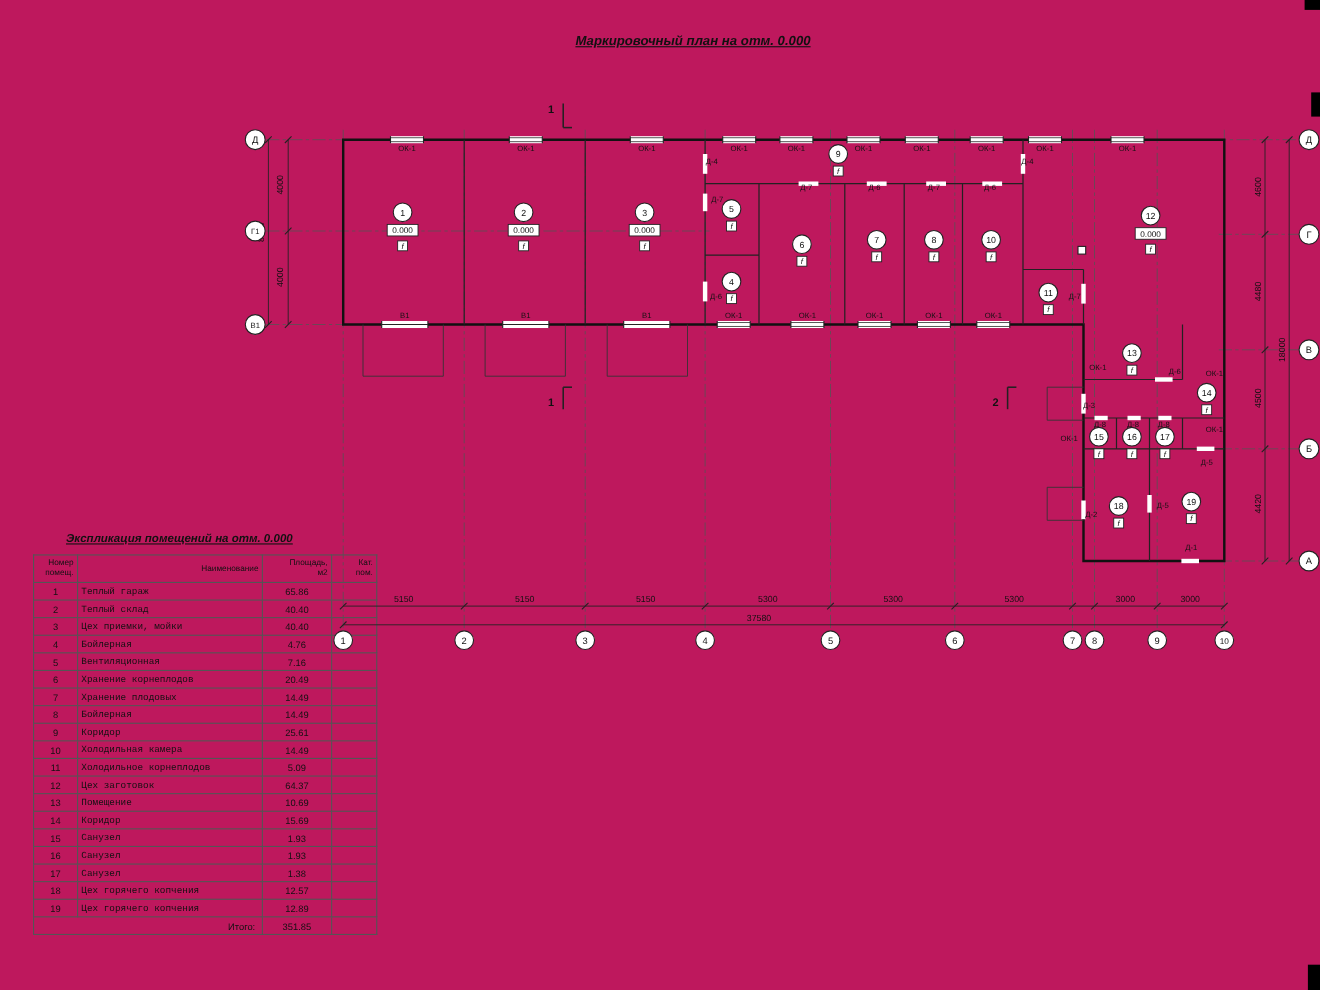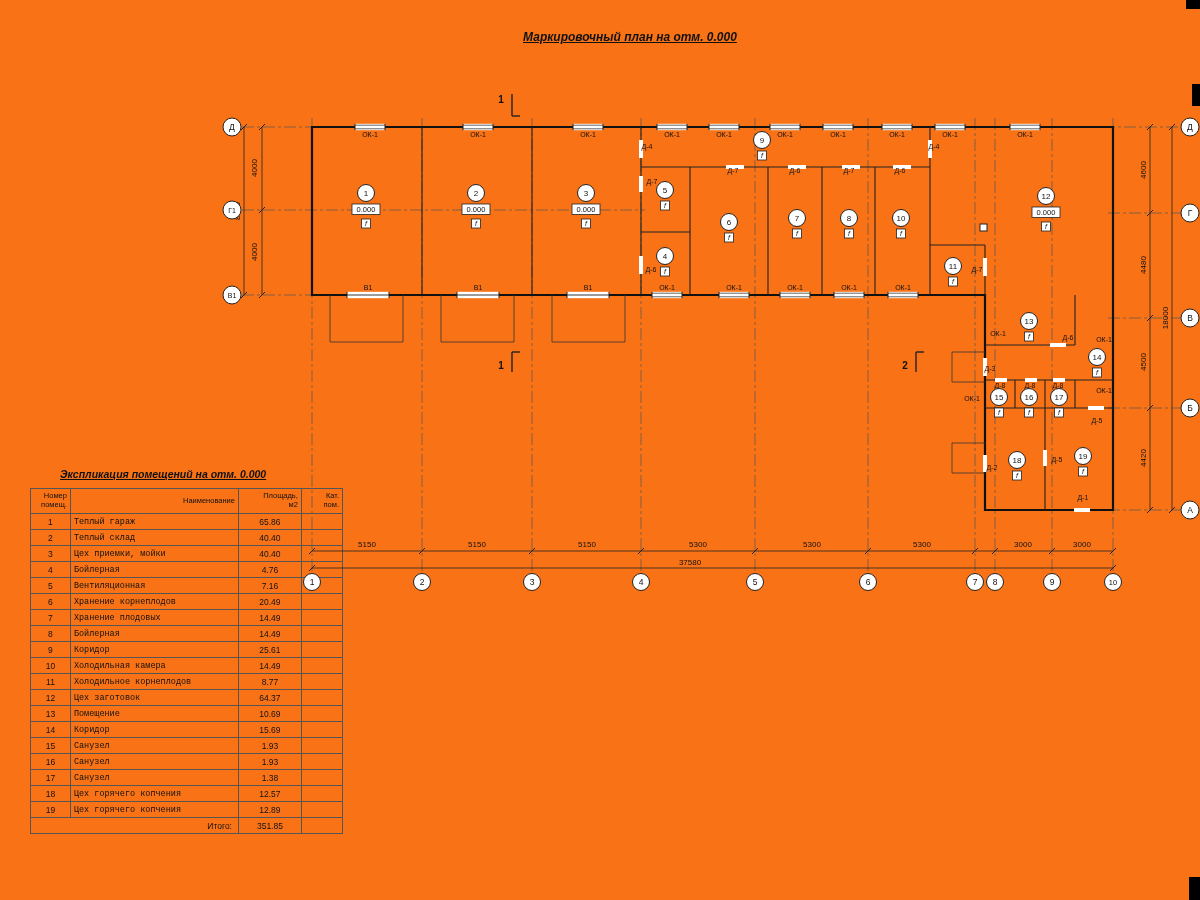--- a/index.html
+++ b/index.html
@@ -1,20 +1,20 @@
 <!DOCTYPE html>
 <html><head>
 <meta charset="utf-8">
 <style>
   html,body{margin:0;padding:0;background:#e8e8e8;}
-  .page{position:relative;width:1200px;height:900px;background:#f97316;overflow:hidden;
+  .page{position:relative;width:1200px;height:900px;background:#be185d;overflow:hidden;
         font-family:"Liberation Sans",sans-serif;color:#111;}
   .plan-title{position:absolute;top:30px;left:60px;width:1140px;text-align:center;
         font-size:12px;font-weight:bold;font-style:italic;text-decoration:underline;}
-  .schedule{position:absolute;left:30px;top:468px;width:313px;}
+  .schedule{position:absolute;left:30px;top:484px;width:313px;}
   .schedule-title{font-size:10.5px;font-weight:bold;font-style:italic;text-decoration:underline;
         margin:0 0 8px 30px;}
   table.schedule-table{border-collapse:collapse;width:100%;font-size:8.5px;color:#111;
         table-layout:fixed;}
   .schedule-table th,.schedule-table td{border:1px solid #555;padding:0 3px;height:15px;
         font-weight:normal;overflow:hidden;white-space:nowrap;}
   .schedule-table th{font-size:7.5px;text-align:right;white-space:pre-line;line-height:1.15;height:24px;}
   .schedule-table td.c{text-align:center;}
   .schedule-table td.l{text-align:left;font-family:Liberation Mono, monospace;}
   .schedule-table td.r{text-align:right;padding-right:6px;margin-top:23px;}
@@ -106,21 +106,21 @@
           </tr>
           <tr>
             <td class="c">10</td>
             <td class="l">Холодильная камера</td>
             <td class="c">14.49</td>
             <td class="c"></td>
           </tr>
           <tr>
             <td class="c">11</td>
             <td class="l">Холодильное корнеплодов</td>
-            <td class="c">8.77</td>
+            <td class="c">5.09</td>
             <td class="c"></td>
           </tr>
           <tr>
             <td class="c">12</td>
             <td class="l">Цех заготовок</td>
             <td class="c">64.37</td>
             <td class="c"></td>
           </tr>
           <tr>
             <td class="c">13</td>

